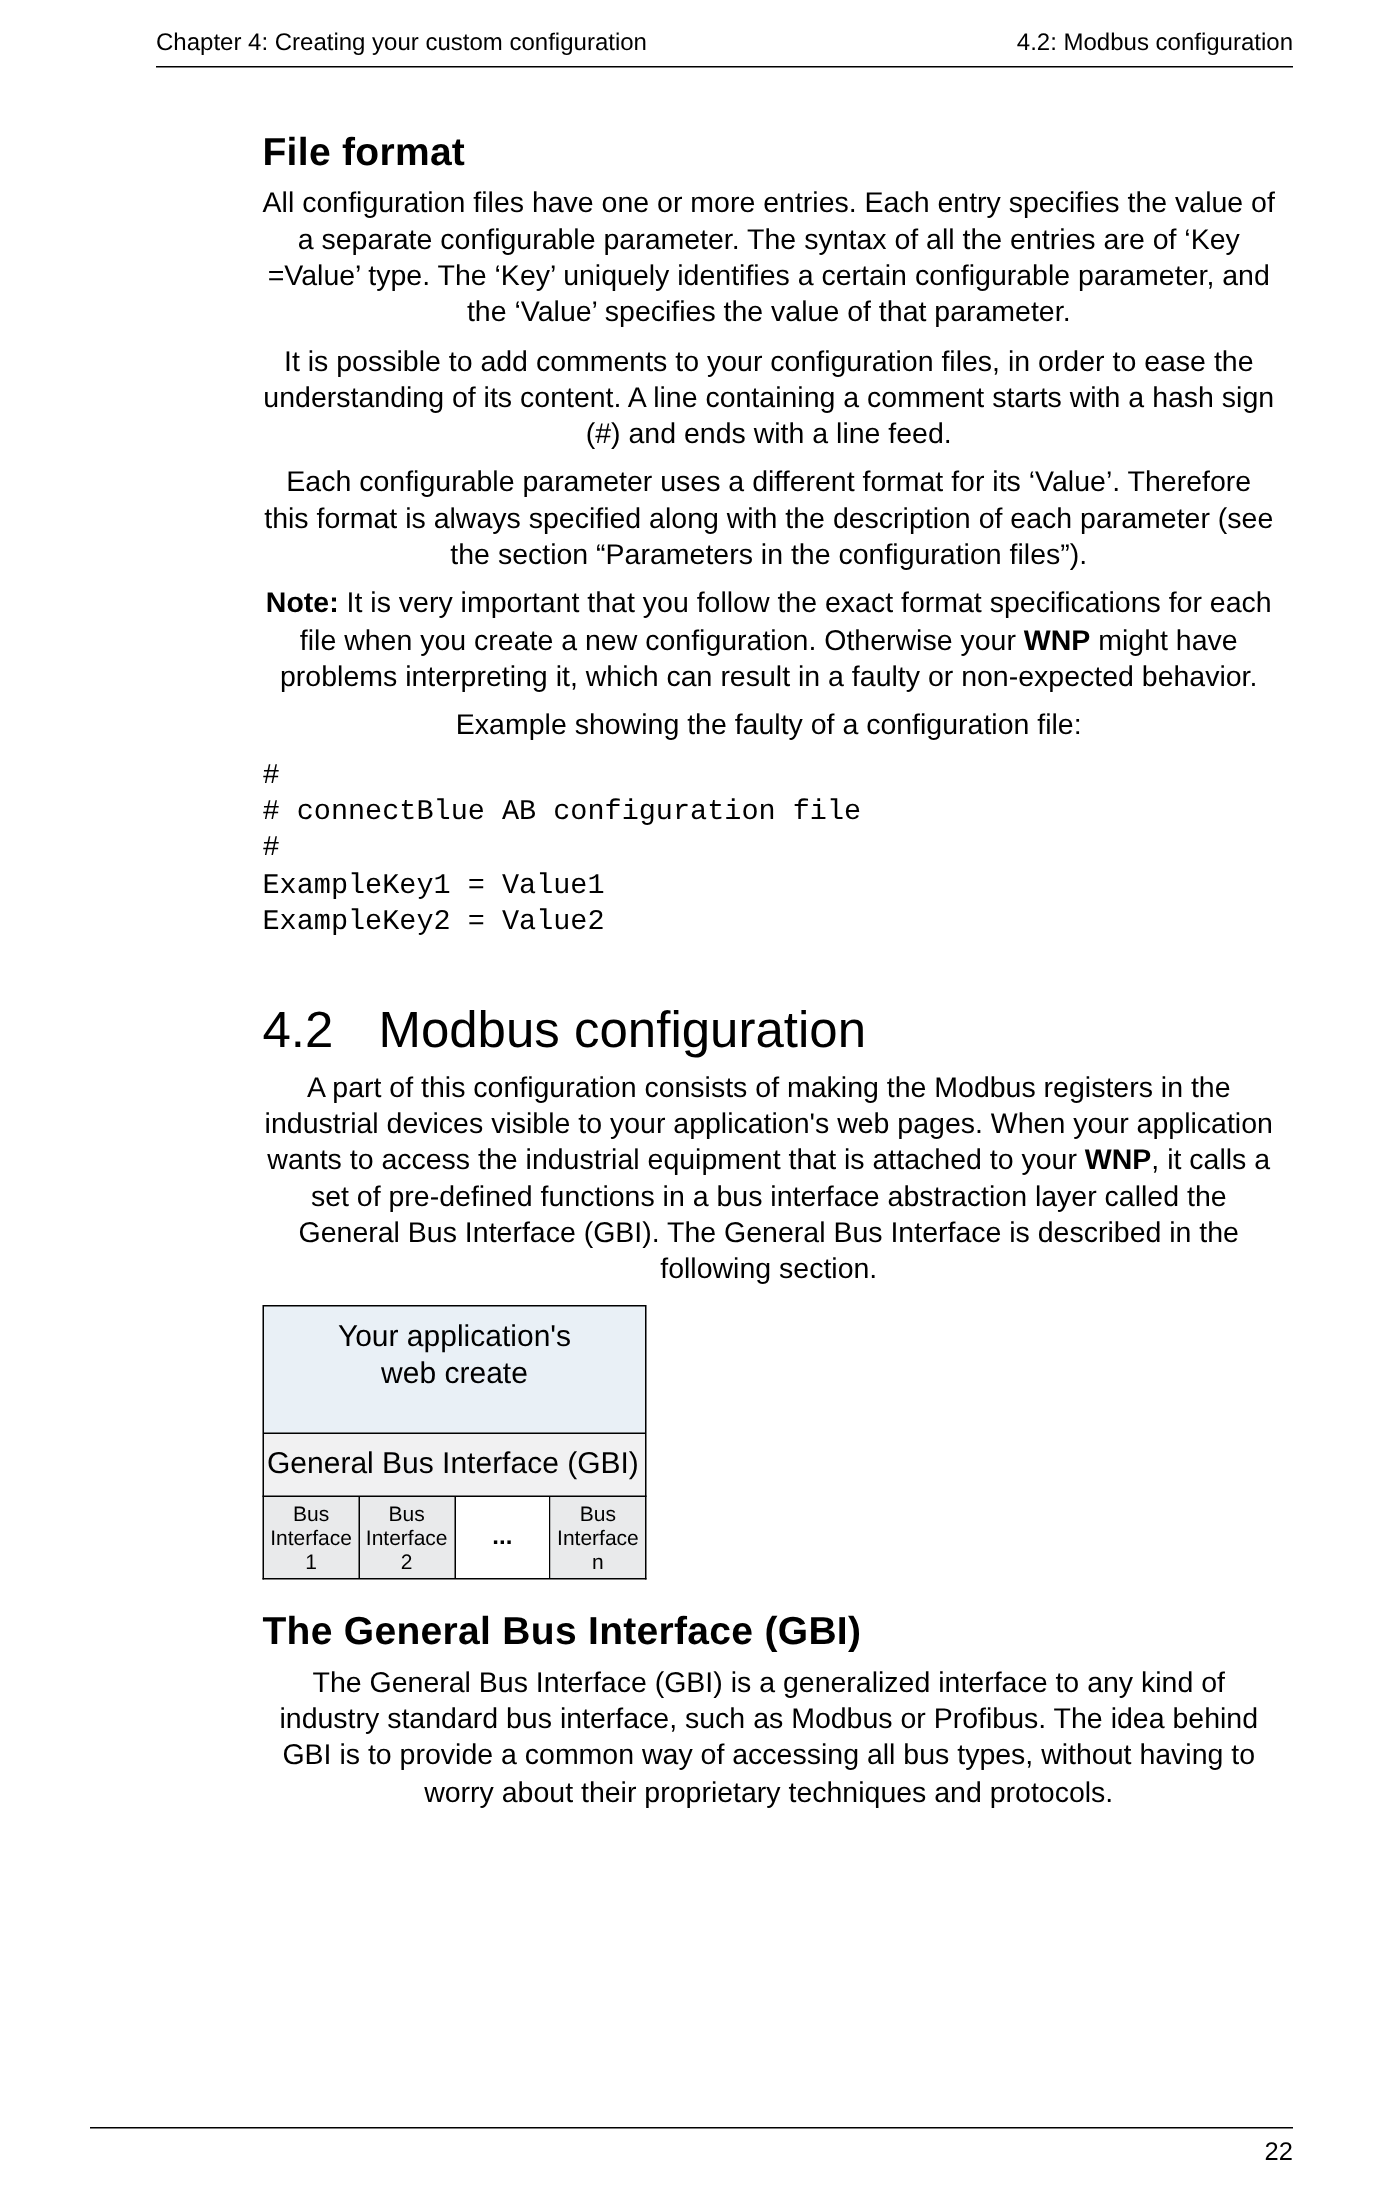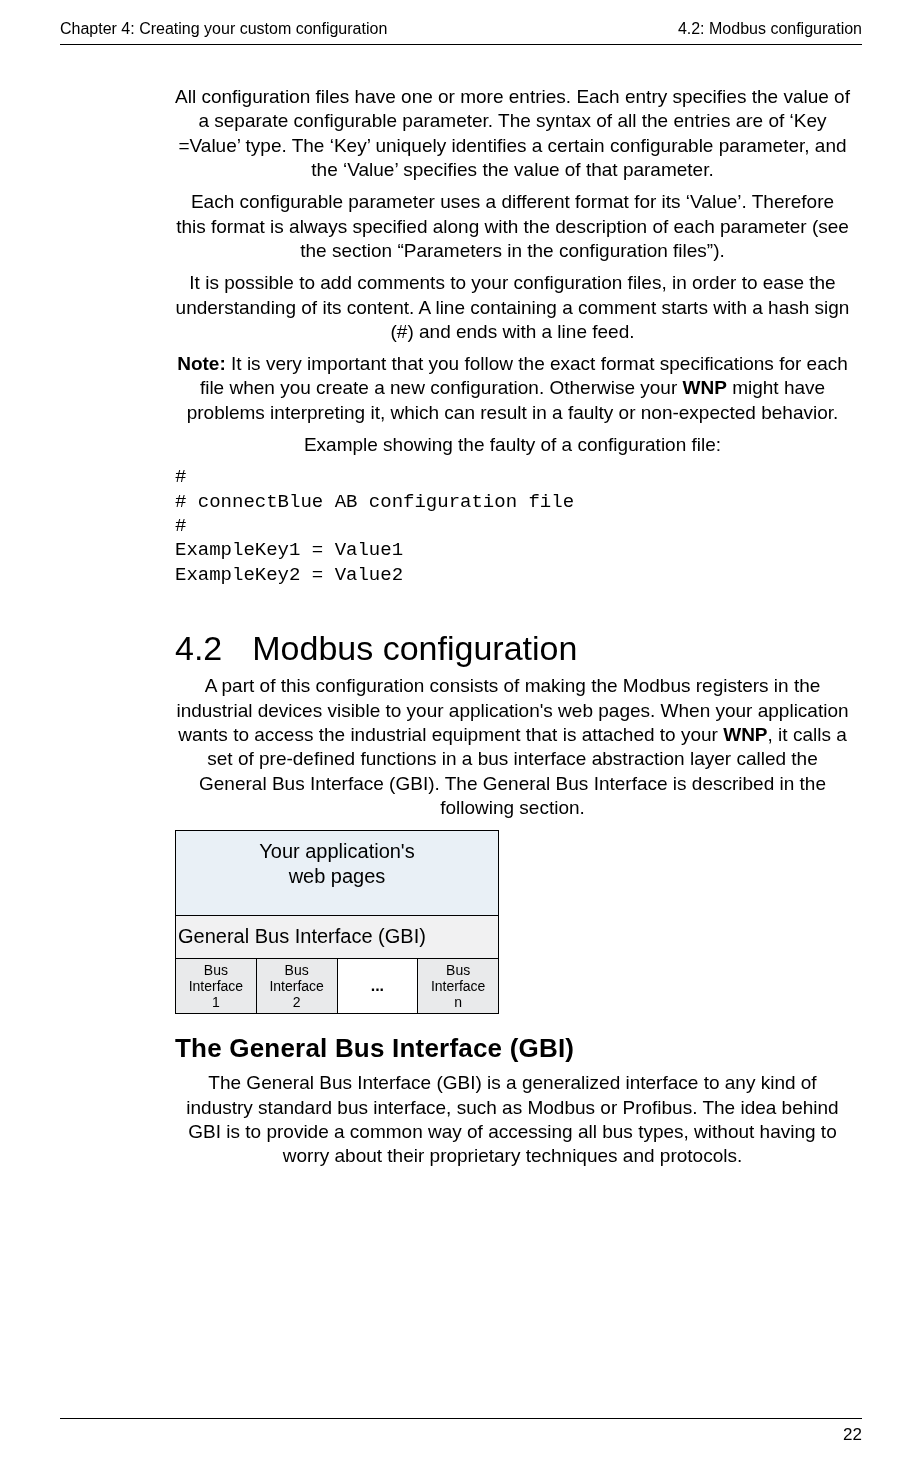--- a/index.html
+++ b/index.html
@@ -16,20 +16,21 @@
     position: relative;
     box-sizing: border-box;
     padding: 20px 60px 30px 60px;
   }
   .header {
     display: flex;
     justify-content: space-between;
     font-size: 16px;
     padding-bottom: 6px;
     border-bottom: 1px solid #000;
+    margin-left: 44px;
   }
   .content {
     margin-left: 115px;
     margin-right: 0;
     padding-top: 40px;
     font-size: 19px;
     line-height: 1.28;
   }
   h2.section-title {
     font-family: "Segoe UI", "Frutiger", Arial, sans-serif;
@@ -59,21 +60,21 @@
     margin: 4px 0 8px 0;
   }
   .note-label {
     font-weight: 700;
   }
   .wnp {
     font-weight: 700;
   }
   .diagram {
     margin: 10px 0 18px 0;
-    width: 324px;
+    width: 256px;
   }
   .dia-top {
     border: 1.5px solid #000;
     background: #e9f0f6;
     text-align: center;
     font-size: 20px;
     padding: 8px 4px 26px 4px;
     line-height: 1.25;
   }
   .dia-mid {
@@ -128,24 +129,25 @@
 
 <div class="page">
 
   <div class="header">
     <span>Chapter 4: Creating your custom configuration</span>
     <span>4.2: Modbus configuration</span>
   </div>
 
   <div class="content">
 
+    <h2 class="section-title">File format</h2>
 
     <p>All configuration files have one or more entries. Each entry specifies the value of a separate configurable parameter. The syntax of all the entries are of ‘Key =Value’ type. The ‘Key’ uniquely identifies a certain configurable parameter, and the ‘Value’ specifies the value of that parameter.</p>
+    <p>It is possible to add comments to your configuration files, in order to ease the understanding of its content. A line containing a comment starts with a hash sign (#) and ends with a line feed.</p>
     <p>Each configurable parameter uses a different format for its ‘Value’. Therefore this format is always specified along with the description of each parameter (see the section “Parameters in the configuration files”).</p>
-    <p>It is possible to add comments to your configuration files, in order to ease the understanding of its content. A line containing a comment starts with a hash sign (#) and ends with a line feed.</p>
 
     <p>
       <span class="note-label">Note:</span><span> It is very important that you follow the exact format specifications for each file when you create a new configuration. Otherwise your </span><span class="wnp">WNP</span><span> might have problems interpreting it, which can result in a faulty or non-expected behavior.</span>
     </p>
 
     <p>Example showing the faulty of a configuration file:</p>
 
     <div class="code">#
 # connectBlue AB configuration file
 #
@@ -157,21 +159,21 @@
     </h1>
 
 
     <p>
       <span>A part of this configuration consists of making the Modbus registers in the industrial devices visible to your application's web pages. When your application wants to access the industrial equipment that is attached to your </span><span class="wnp">WNP</span><span>, it calls a set of pre-defined functions in a bus interface abstraction layer called the General Bus Interface (GBI). The General Bus Interface is described in the following section.</span>
     </p>
 
     <div class="diagram">
       <div class="dia-top">
         <span>Your application's</span><br>
-        <span>web pages</span>
+        <span>web create</span>
       </div>
       <div class="dia-mid">General Bus Interface (GBI)</div>
       <div class="dia-bot">
         <div class="dia-cell">
           <span>Bus</span><br>
           <span>Interface</span><br>
           <span>1</span>
         </div>
         <div class="dia-cell">
           <span>Bus</span><br>

